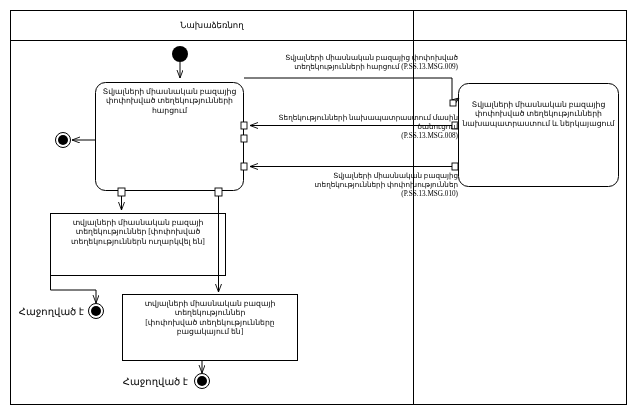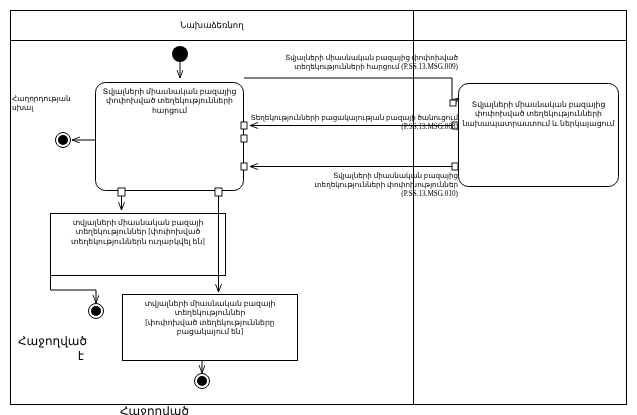--- a/index.html
+++ b/index.html
@@ -41,23 +41,22 @@
   }
   .act-text {
     font-size: 7.7px;
     text-align: center;
   }
   .msg-text {
     font-size: 7.2px;
     text-align: right;
   }
   .end-text {
-    font-size: 12px;
+    font-size: 10px;
     text-align: right;
-    margin-top: 28px;
   }
   .err-text {
     font-size: 7.4px;
     text-align: left;
   }
 </style>
 </head>
 <body>
 
 <div id="diagram-root">
@@ -137,26 +136,25 @@
 տեղեկություններն ուղարկվել են]</div>
 
   <div class="lbl act-text" style="left:124px; top:299px; width:172px;">տվյալների միասնական բազայի
 տեղեկություններ
 [փոփոխված տեղեկությունները
 բացակայում են]</div>
 
   <div class="lbl msg-text" style="left:243px; top:54px; width:215px;">Տվյալների միասնական բազայից փոփոխված
 տեղեկությունների հարցում (P.SS.13.MSG.009)</div>
 
-  <div class="lbl msg-text" style="left:243px; top:114px; width:215px;">Տեղեկությունների բացակայության բազայի ծանուցում
+  <div class="lbl msg-text" style="left:243px; top:114px; width:215px;">Տեղեկությունների նախապատրաստում մասին ծանուցում
 (P.SS.13.MSG.008)</div>
 
   <div class="lbl msg-text" style="left:250px; top:172px; width:208px;">Տվյալների միասնական բազայից
 տեղեկությունների փոփոխություններ
 (P.SS.13.MSG.010)</div>
 
-  <div class="lbl err-text" style="left:12px; top:94px; width:75px;">Հաղորդության սխալ</div>
 
   <div class="lbl end-text" style="left:18px; top:306px; width:66px;">Հաջողված է</div>
 
   <div class="lbl end-text" style="left:120px; top:376px; width:68px;">Հաջողված է</div>
 
 </div>
 
 </body></html>

